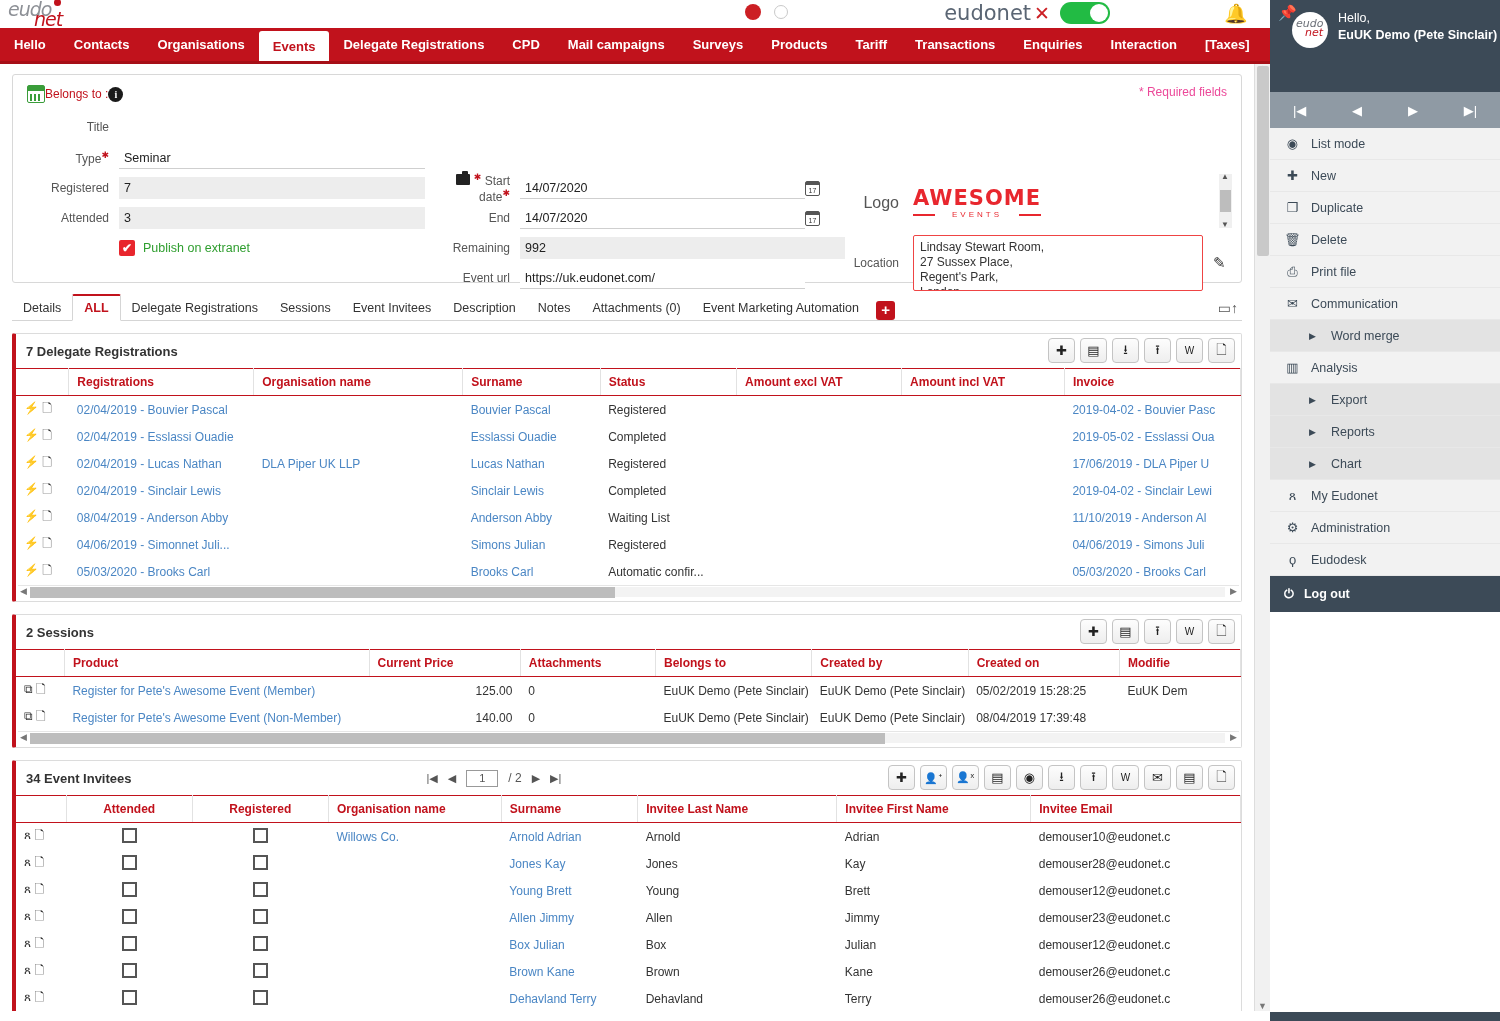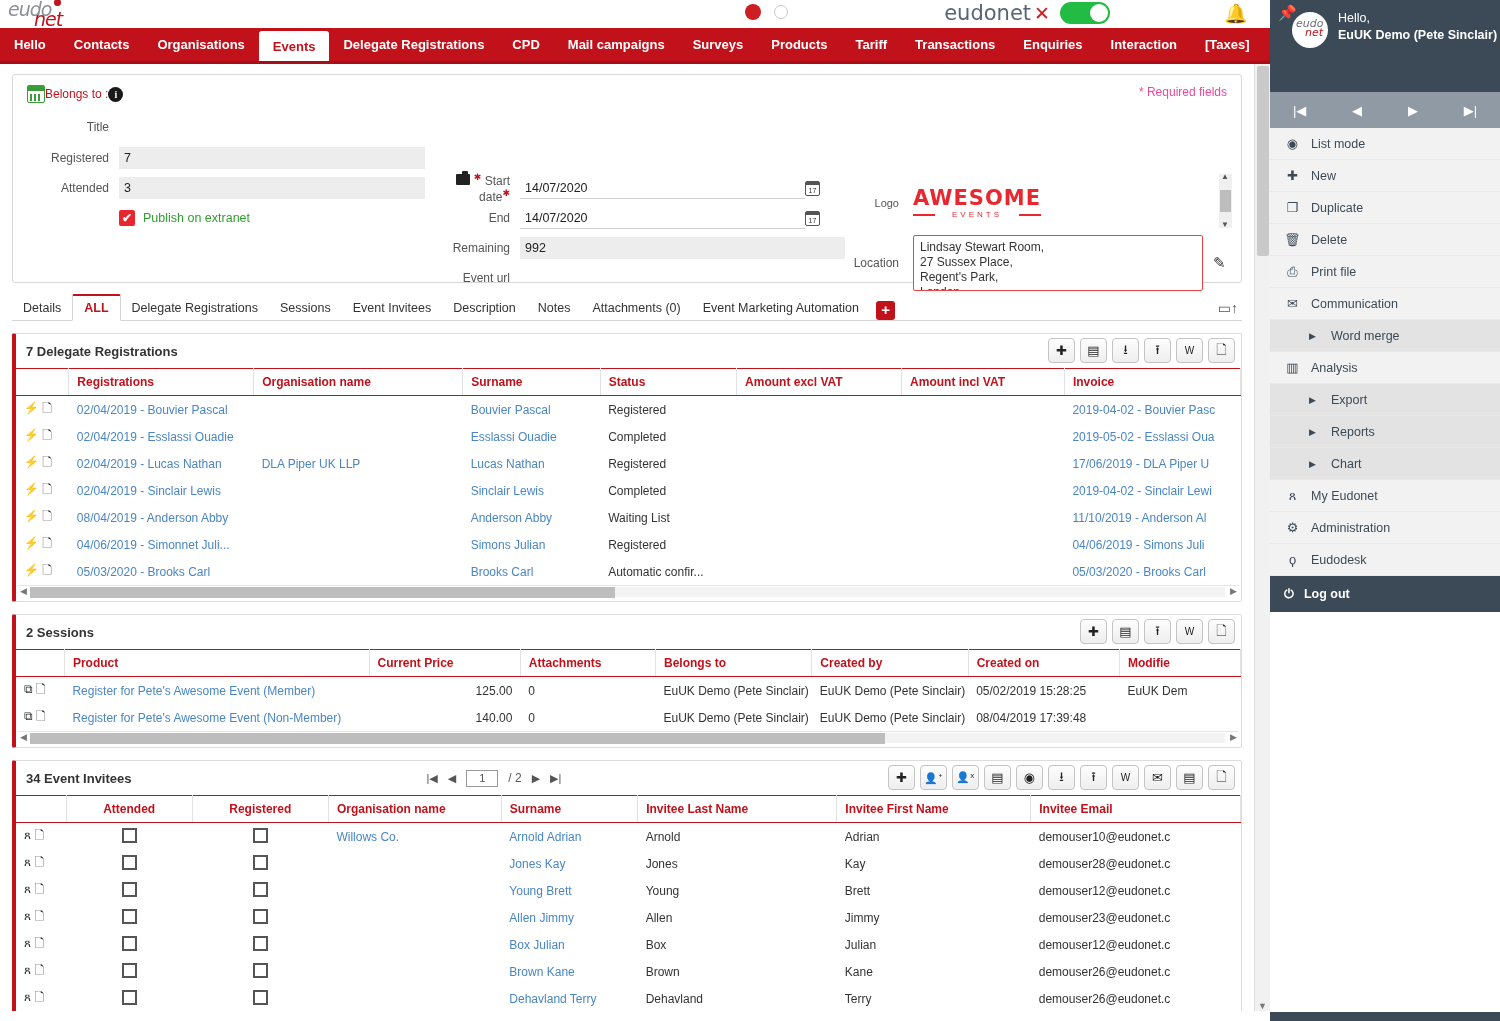--- a/index.html
+++ b/index.html
@@ -205,20 +205,24 @@
           </div>
 
           <div class="title-row">
             <div class="flabel">Title</div>
           </div>
 
           <div class="form-grid" style="height:125px;">
 
             <div class="left-col colA">
               <div class="frow">
+                <div class="flabel"><span>Type</span><span class="star">✱</span></div>
+                <div class="finput">Seminar</div>
+              </div>
+              <div class="frow">
                 <div class="flabel">Registered</div>
                 <div class="finput ro">7</div>
               </div>
               <div class="frow">
                 <div class="flabel">Attended</div>
                 <div class="finput ro">3</div>
               </div>
               <div class="check-row">
                 <div class="spacer"></div>
                 <div class="cbx">✔</div>
@@ -236,26 +240,27 @@
                 <div class="flabel">End</div>
                 <div class="finput">14/07/2020</div>
                 <div class="date-ico">17</div>
               </div>
               <div class="frow">
                 <div class="flabel">Remaining</div>
                 <div class="finput ro" style="width:325px;">992</div>
               </div>
               <div class="frow">
                 <div class="flabel">Event url</div>
+                <div class="finput">https://uk.eudonet.com/</div>
               </div>
             </div>
 
             <div class="right-col">
               <div style="display:flex;align-items:center;height:60px;">
-                <div style="width:60px;text-align:right;padding-right:14px;font-size:11px;color:#555;">Logo</div>
+                <div style="width:60px;text-align:right;padding-right:14px;font-size:16px;color:#555;">Logo</div>
                 <div style="text-align:center;">
                   <div class="logo-awe">AWESOME</div>
                   <div class="logo-awe-sub">EVENTS</div>
                 </div>
               </div>
               <div style="display:flex;align-items:center;height:60px;">
                 <div style="width:60px;text-align:right;padding-right:14px;font-size:12px;color:#555;">Location</div>
                 <div class="loc-box" style="white-space:pre-line;">Lindsay Stewart Room,
 27 Sussex Place,
 Regent's Park,

